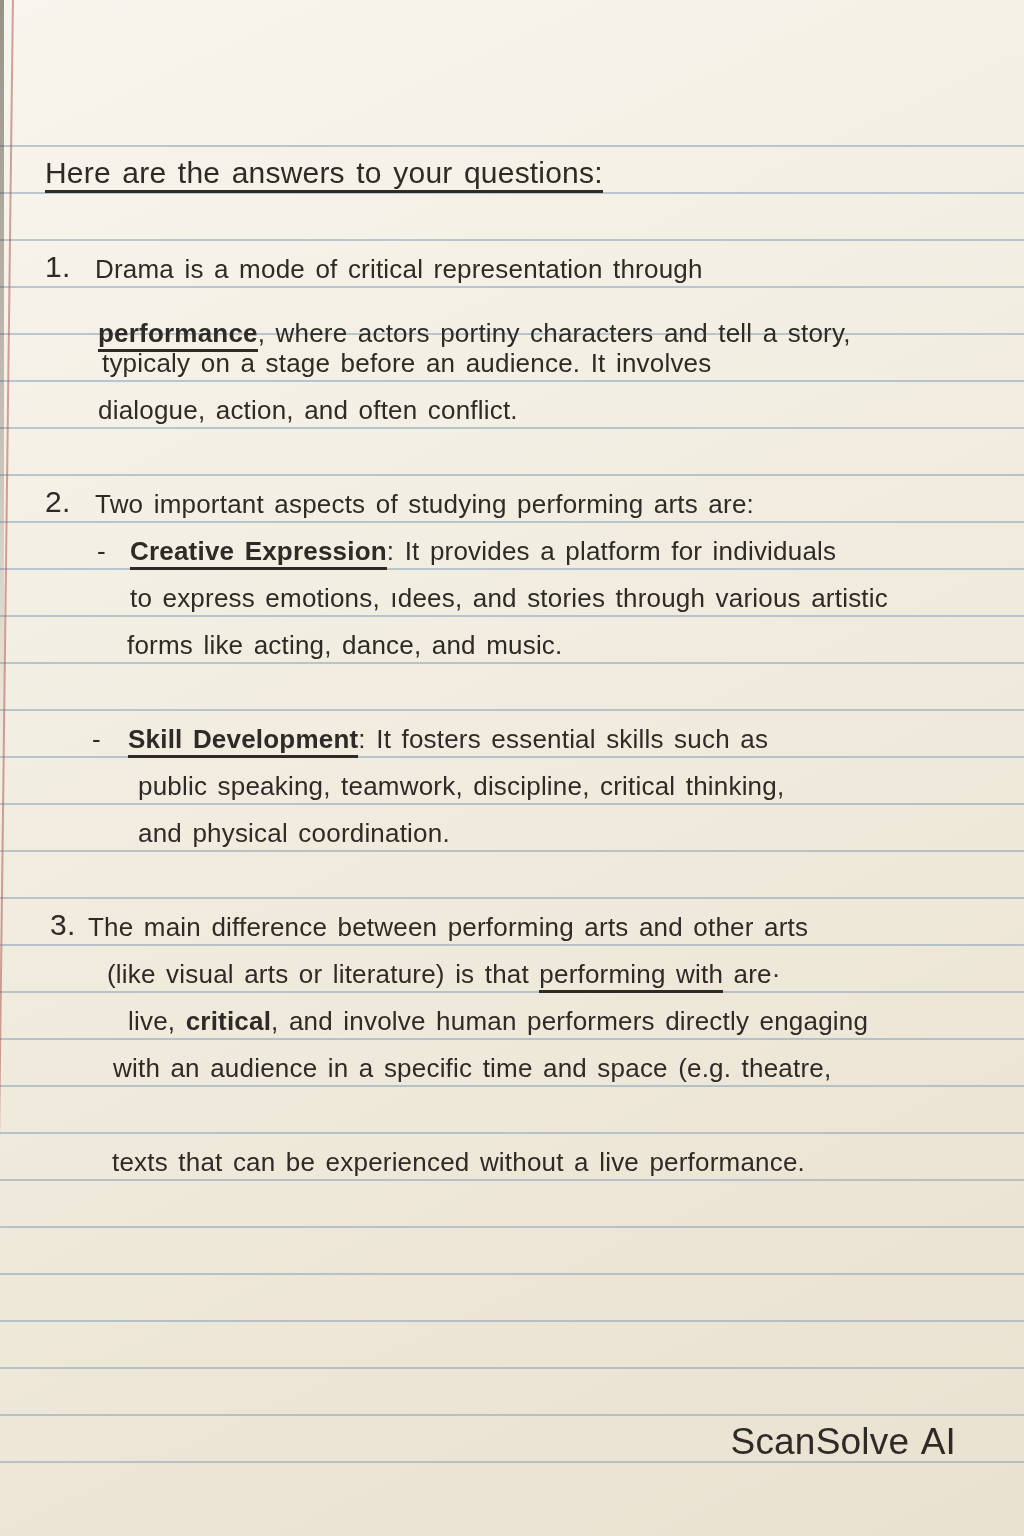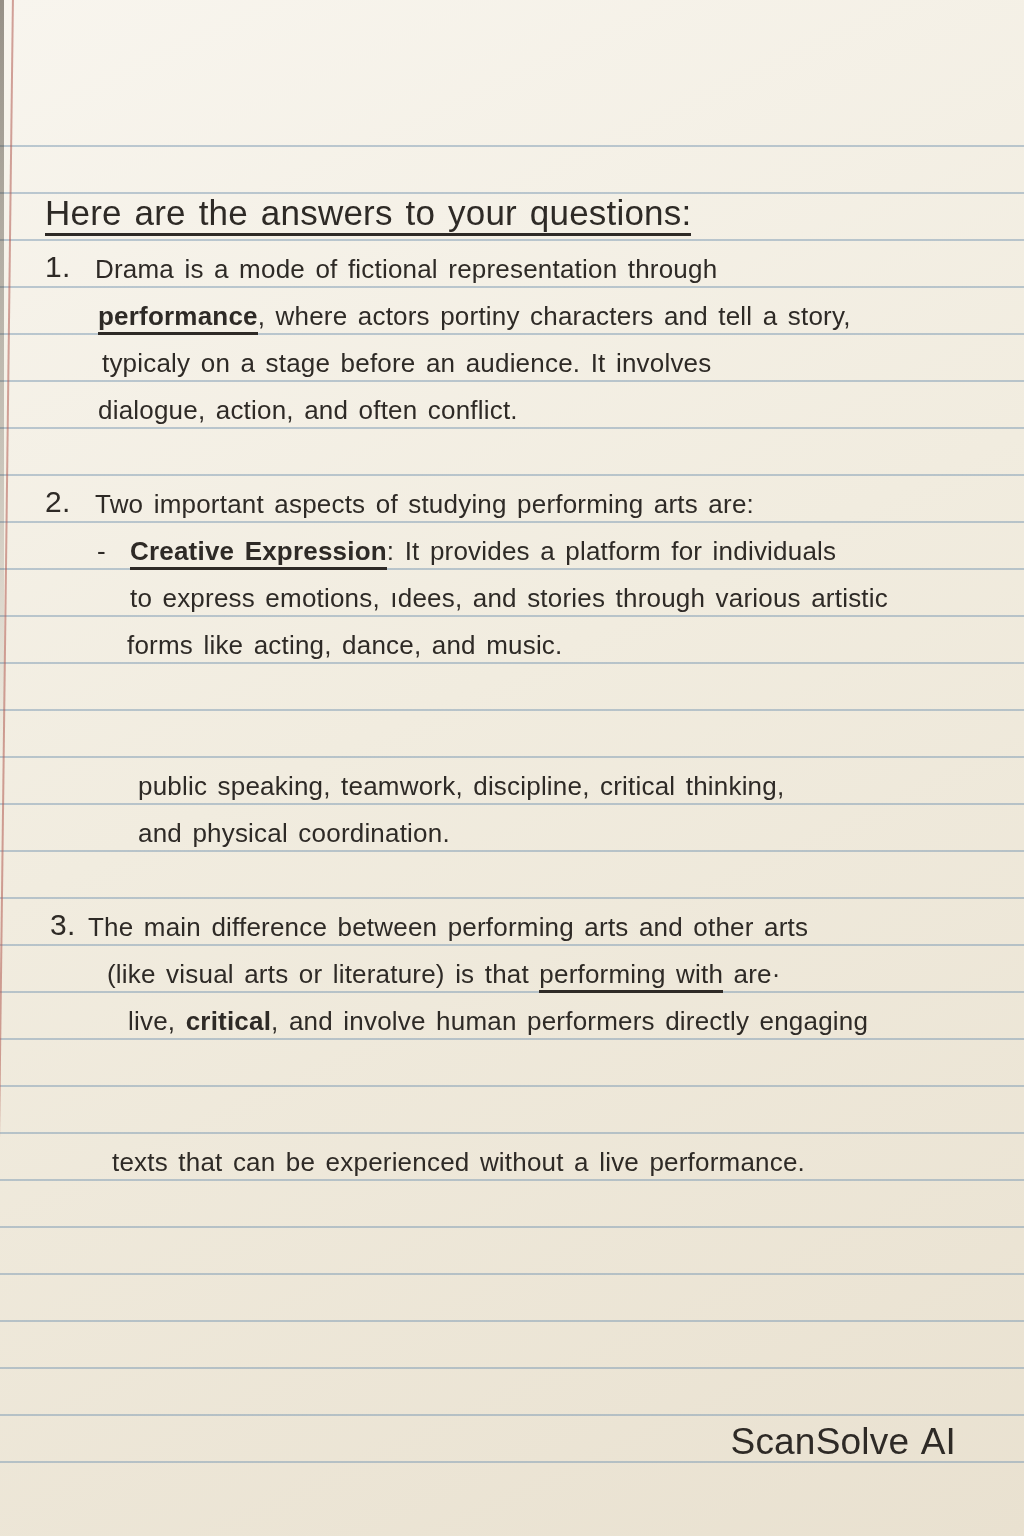--- a/index.html
+++ b/index.html
@@ -28,65 +28,69 @@
   }
   .page-edge{
     position:absolute;top:0;left:0;width:4px;height:760px;
     background:linear-gradient(to bottom,rgba(70,62,50,.55),rgba(70,62,50,.25) 60%,rgba(70,62,50,0));
   }
   .tl{
     position:absolute;white-space:nowrap;line-height:42px;height:42px;
     color:var(--ink);font-size:26px;letter-spacing:.2px;word-spacing:3px;
   }
   .num{font-size:30px;}
-  .hdr{font-size:35px;margin-top:40px;}
+  .hdr{font-size:30px;}
   .ftr{font-size:37px;}
   .ul{border-bottom:3px solid var(--ink);padding-bottom:1px;}
   .b{font-weight:bold;}
   .dash1{display:inline-block;width:33px;}
   .dash2{display:inline-block;width:36px;}
 </style>
 </head>
 <body>
 
 <div class="page">
 
   <div class="rules"></div>
   <div class="margin-line"></div>
   <div class="page-edge"></div>
 
   <div class="tl hdr" style="top:152px;left:45px">
     <span class="ul">Here are the answers to your questions:</span>
   </div>
 
   <div class="tl num" style="top:246px;left:45px">1.</div>
-  <div class="tl" style="top:248px;left:95px">Drama is a mode of fictional representation through</div>
-  <div class="tl" style="top:295px;left:98px">
+  <div class="tl" style="top:248px;left:95px">Drama is a mode of critical representation through</div>
+  <div class="tl" style="top:312px;left:98px">
     <span class="ul b">performance</span><span>, where actors portiny characters and tell a story,</span>
   </div>
   <div class="tl" style="top:342px;left:102px">typicaly on a stage before an audience. It involves</div>
   <div class="tl" style="top:389px;left:98px">dialogue, action, and often conflict.</div>
 
   <div class="tl num" style="top:481px;left:45px">2.</div>
   <div class="tl" style="top:483px;left:95px">Two important aspects of studying performing arts are:</div>
 
   <div class="tl" style="top:530px;left:97px">
     <span class="dash1">-</span><span class="ul b">Creative Expression</span><span>: It provides a platform for individuals</span>
   </div>
   <div class="tl" style="top:577px;left:130px">to express emotions, ıdees, and stories through various artistic</div>
   <div class="tl" style="top:624px;left:127px">forms like acting, dance, and music.</div>
 
+  <div class="tl" style="top:718px;left:92px">
+    <span class="dash2">-</span><span class="ul b">Skill Development</span><span>: It fosters essential skills such as</span>
+  </div>
   <div class="tl" style="top:765px;left:138px">public speaking, teamwork, discipline, critical thinking,</div>
   <div class="tl" style="top:812px;left:138px">and physical coordination.</div>
 
   <div class="tl num" style="top:904px;left:50px">3.</div>
   <div class="tl" style="top:906px;left:88px">The main difference between performing arts and other arts</div>
   <div class="tl" style="top:953px;left:107px">
     <span>(like visual arts or literature) is that </span><span class="ul">performing with</span><span> are·</span>
   </div>
   <div class="tl" style="top:1000px;left:128px">
     <span>live, </span><span class="b">critical</span><span>, and involve human performers directly engaging</span>
   </div>
+  <div class="tl" style="top:1047px;left:113px">with an audience in a specific time and space (e.g. theatre,</div>
   <div class="tl" style="top:1141px;left:112px">texts that can be experienced without a live performance.</div>
 
   <div class="tl ftr" style="top:1421px;right:68px">ScanSolve AI</div>
 
 </div>
 
 </body></html>

